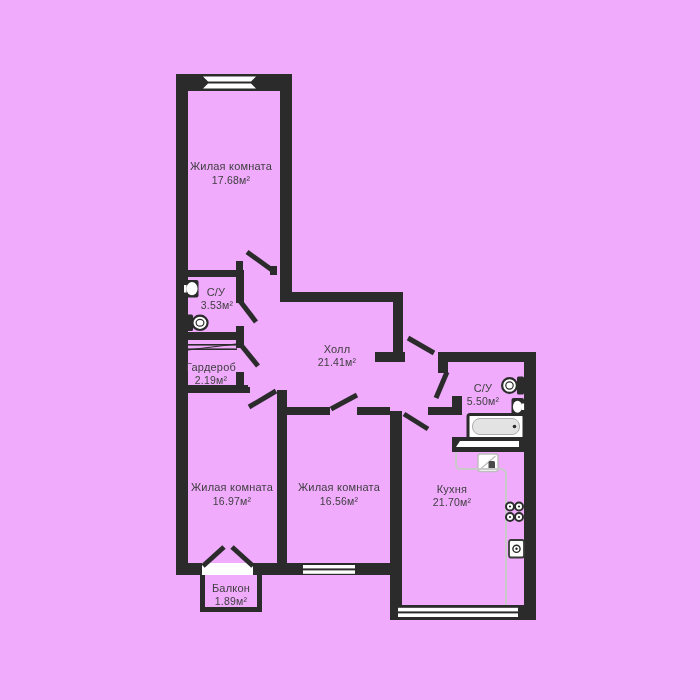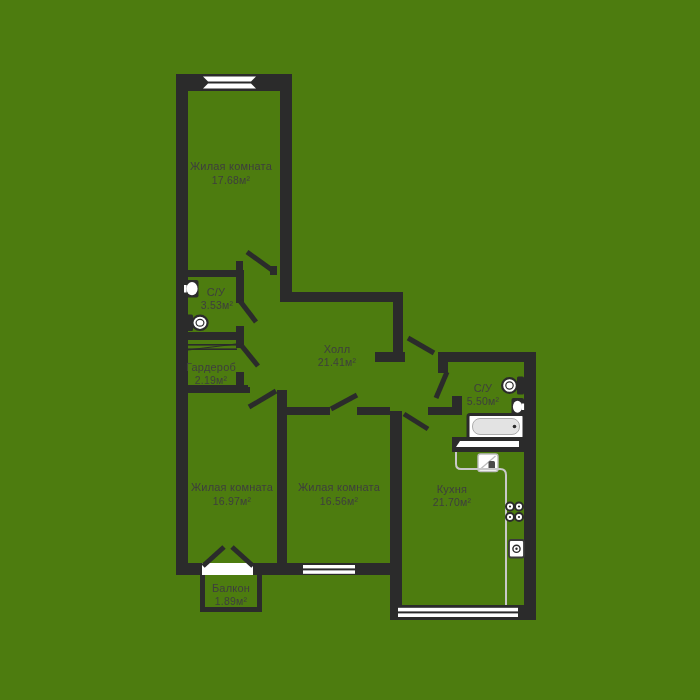--- a/index.html
+++ b/index.html
@@ -1,16 +1,16 @@
 <!DOCTYPE html>
 <html><head>
 <meta charset="utf-8">
 <style>
   html, body { margin: 0; padding: 0; background: #ffffff; }
-  .stage { position: relative; width: 700px; height: 700px; background: #4d7c0f; overflow: hidden; }
+  .stage { position: relative; width: 700px; height: 700px; background: #f0abfc; overflow: hidden; }
   svg { display: block; }
   text { font-family: "Liberation Sans", "DejaVu Sans", sans-serif; letter-spacing: 0.2px; }
   .room-name { font-size: 11px; font-weight: 500; }
   .room-area { font-size: 10.5px; font-weight: 400; }
 </style>
 </head>
 <body>
 
 <div class="stage">
 <svg width="700" height="700" viewBox="0 0 700 700">

